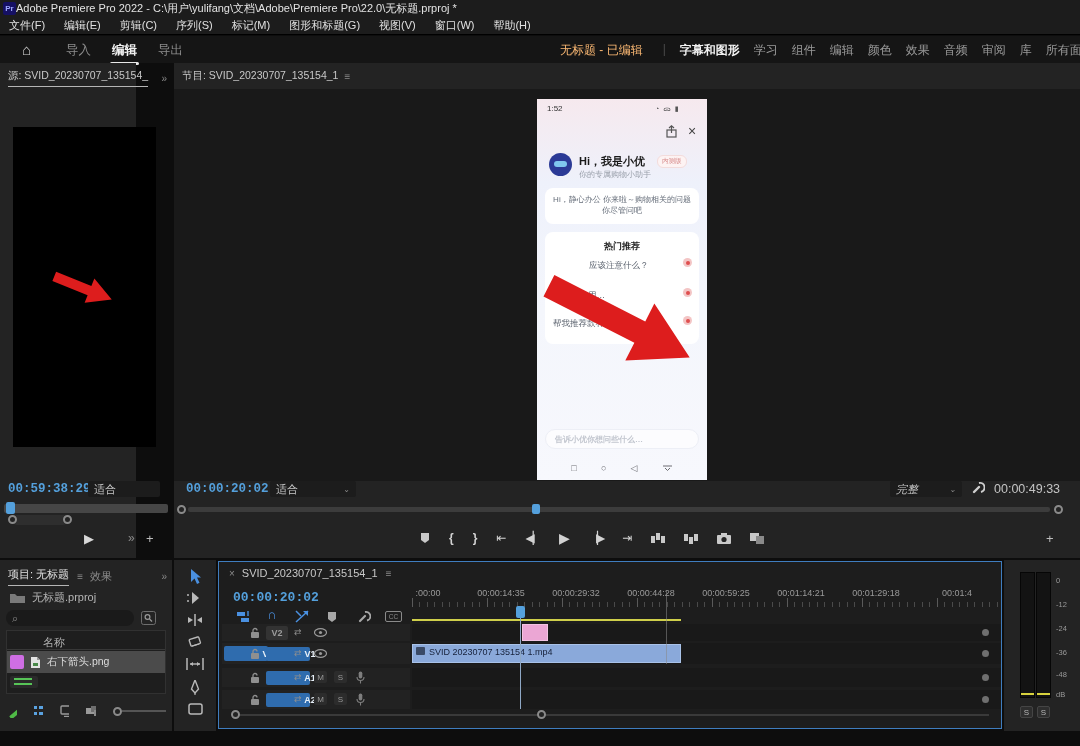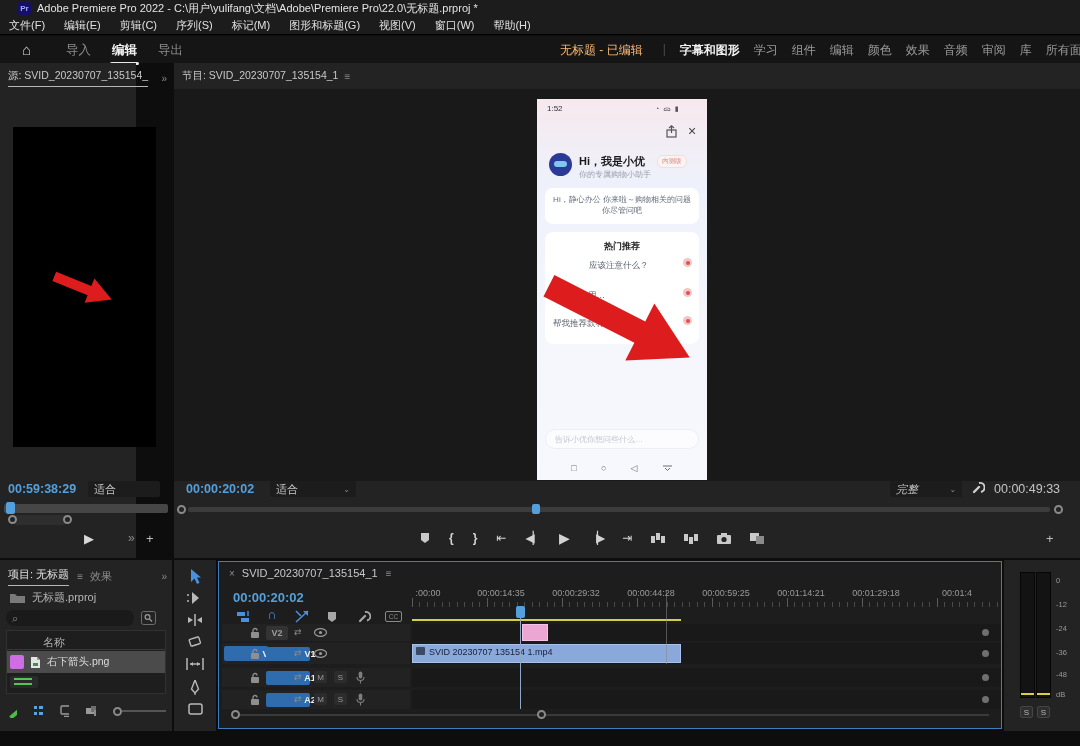--- a/index.html
+++ b/index.html
@@ -4,40 +4,40 @@
 <style>
   html,body{margin:0;padding:0;background:#000;}
   *{box-sizing:border-box;}
   #app{position:relative;width:1080px;height:746px;background:#0d0d0d;overflow:hidden;
        font-family:"Liberation Sans",sans-serif;color:#cfcfcf;font-size:11px;}
   .abs{position:absolute;}
   .flex{display:flex;align-items:center;}
   .nowrap{white-space:nowrap;}
 
   
-  #titlebar{left:0;top:0;width:1080px;height:17px;background:#1c1c1c;display:flex;align-items:center;gap:6px;padding-left:18px;color:#e3e3e3;font-size:11px;}
+  #titlebar{left:0;top:0;width:1080px;height:17px;background:#1c1c1c;display:flex;align-items:center;padding-left:3px;color:#e3e3e3;font-size:11px;}
   .pr-logo{width:13px;height:13px;background:#151063;color:#9fa8ff;font-size:8px;font-weight:bold;display:flex;align-items:center;justify-content:center;border-radius:2px;}
   #menubar{left:0;top:17px;width:1080px;height:18px;background:#1c1c1c;display:flex;align-items:center;gap:19px;padding-left:9px;color:#e0e0e0;font-size:11px;border-bottom:1px solid #000;}
   #wsbar{left:0;top:36px;width:1080px;height:27px;background:#151515;}
   .home-icon{position:absolute;left:22px;top:5px;font-size:15px;color:#d5d5d5;}
   .mode{position:absolute;top:6px;color:#8d8d8d;font-size:12.5px;cursor:default;}
   .mode.active{color:#f0f0f0;font-weight:bold;}
   .mode.active::after{content:"";position:absolute;left:-2px;right:-2px;bottom:-6px;height:3px;background:#e8e8e8;border-radius:2px;}
   #ws-right{position:absolute;left:540px;top:6px;width:540px;display:flex;gap:14px;font-size:12px;color:#9a9a9a;white-space:nowrap;overflow:hidden;}
   #ws-right .status{color:#fdba74;margin-right:6px;margin-left:20px;}
   #ws-right .divider{color:#4a4a4a;}
   #ws-right .ws.active{color:#f2f2f2;font-weight:bold;}
 
   
   .panel{position:absolute;background:#232323;}
   .tabtxt{color:#c8c8c8;font-size:11px;}
   .tab-underline{border-bottom:1px solid #b5b5b5;padding-bottom:3px;}
   .dim{color:#8a8a8a;}
   .overflow-btn{color:#8a8a8a;font-size:10px;letter-spacing:-1px;}
-  .tc-blue{color:var(--accent-blue,#54a0dc);font-weight:bold;}
+  .tc-blue{color:var(--accent-blue,#54a0dc);font-weight:bold;font-family:Liberation Mono, monospace;}
   .dropdown{background:#1c1c1c;color:#c9c9c9;font-size:11px;display:flex;align-items:center;justify-content:space-between;padding:0 6px;border-radius:2px;height:16px;}
 
   
   #src-video{background:#000;}
   .scrubbar{background:#464646;border-radius:2px;}
   .zoombar{background:#2e2e2e;border-radius:5px;}
   .knob{width:9px;height:9px;border:2px solid #8a8a8a;border-radius:50%;background:#232323;position:absolute;}
   .playhead-chip{width:9px;height:12px;background:var(--accent-blue,#54a0dc);border-radius:2px;position:absolute;}
 
   
@@ -184,21 +184,21 @@
         <div class="ph-card" style="left:8px;top:133px;width:154px;height:112px;padding:8px;">
           <div style="font-size:9px;font-weight:bold;color:#222;">热门推荐</div>
           <div class="abs" style="left:44px;top:28px;font-size:8.5px;color:#565e6a;">应该注意什么？</div>
           <span class="reddot" style="left:138px;top:26px;"></span>
           <div class="abs" style="left:8px;top:58px;font-size:8.5px;color:#565e6a;">小米13使用…</div>
           <span class="reddot" style="left:138px;top:56px;"></span>
           <div class="abs" style="left:8px;top:86px;font-size:8.5px;color:#565e6a;">帮我推荐款补水面膜吧</div>
           <span class="reddot" style="left:138px;top:84px;"></span>
         </div>
 
-        <div class="abs" style="left:8px;top:330px;width:154px;height:20px;background:#fcfcfe;border:1px solid #edeff6;border-radius:10px;display:flex;align-items:center;padding-left:9px;">
+        <div class="abs" style="left:8px;top:330px;width:154px;height:20px;background:#fcfcfe;border:1px solid #edeff6;border-radius:10px;display:flex;align-items:center;padding-left:9px;font-weight:bold;">
           <span style="font-size:8px;color:#c2c6cf;">告诉小优你想问些什么…</span>
         </div>
 
         <div class="abs" style="left:0;top:357px;width:170px;height:24px;display:flex;justify-content:space-around;align-items:center;padding:0 22px;color:#6d6d73;font-size:9px;">
           <span>□</span>
           <span>○</span>
           <span>◁</span>
           <svg width="11" height="8">
             <line x1="1" y1="2" x2="10" y2="2" stroke="#6d6d73" stroke-width="1"></line>
             <polyline points="3,4 5.5,6.5 8,4" fill="none" stroke="#6d6d73" stroke-width="1"></polyline>

